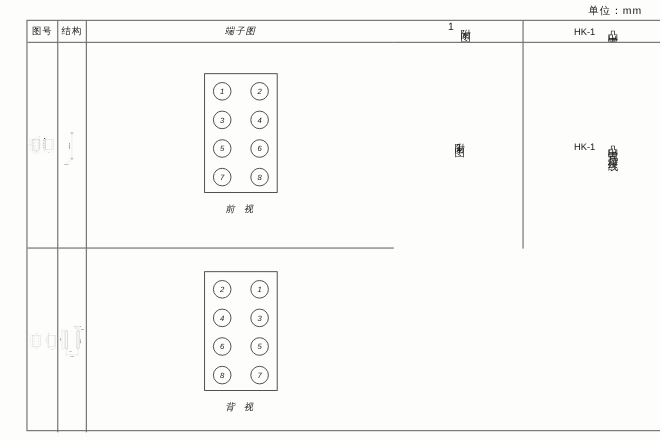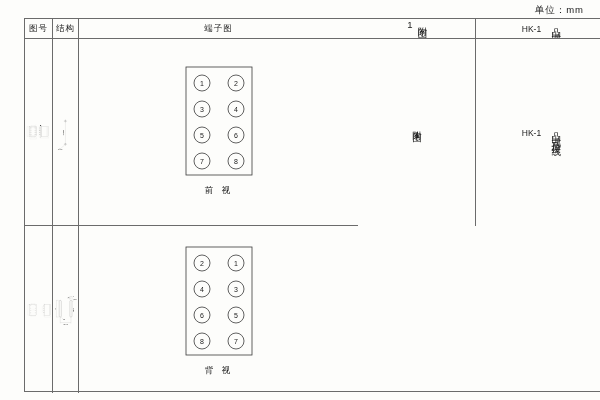--- a/index.html
+++ b/index.html
@@ -5,21 +5,21 @@
   html,body{margin:0;padding:0;background:#ffffff;}
   body{width:600px;height:400px;font-family:"Liberation Sans","DejaVu Sans",sans-serif;color:#1a1a1a;}
   .page{position:relative;width:600px;height:400px;background:#fdfdfb;overflow:hidden;}
   .unit-note{position:absolute;top:4px;right:16px;font-size:9.5px;letter-spacing:1px;}
   .tbl{position:absolute;left:8px;top:18px;width:584px;height:374px;display:grid;
        grid-template-columns:28px 26px 279px 118px 133px;
        grid-template-rows:20px 187px 167px;
        border:1px solid #6b6b6b;box-sizing:border-box;background:#fdfdfb;margin-left:16px;}
   .cell{border-right:1px solid #6b6b6b;border-bottom:1px solid #6b6b6b;box-sizing:border-box;
         display:flex;align-items:center;justify-content:center;overflow:hidden;}
-  .lc{border-right:none;}
+  .lc{border-right:none;font-style:italic;}
   .lr{border-bottom:none;}
   .hdr{font-size:8.5px;letter-spacing:1px;white-space:nowrap;}
   .fig-cell{font-size:9.5px;}
   .struct-cell{flex-direction:row;gap:8px;font-size:9px;}
   .model{font-size:8.5px;}
   .vtext{writing-mode:vertical-rl;text-orientation:upright;letter-spacing:3px;font-size:9.5px;}
   svg{display:block;}
   .ln{stroke:#3a3a3a;stroke-width:0.8;fill:none;}
   .thin{stroke:#6e6e6e;stroke-width:0.5;fill:none;}
   .dash{stroke:#8a8a8a;stroke-width:0.5;fill:none;stroke-dasharray:5 2 1 2;}

